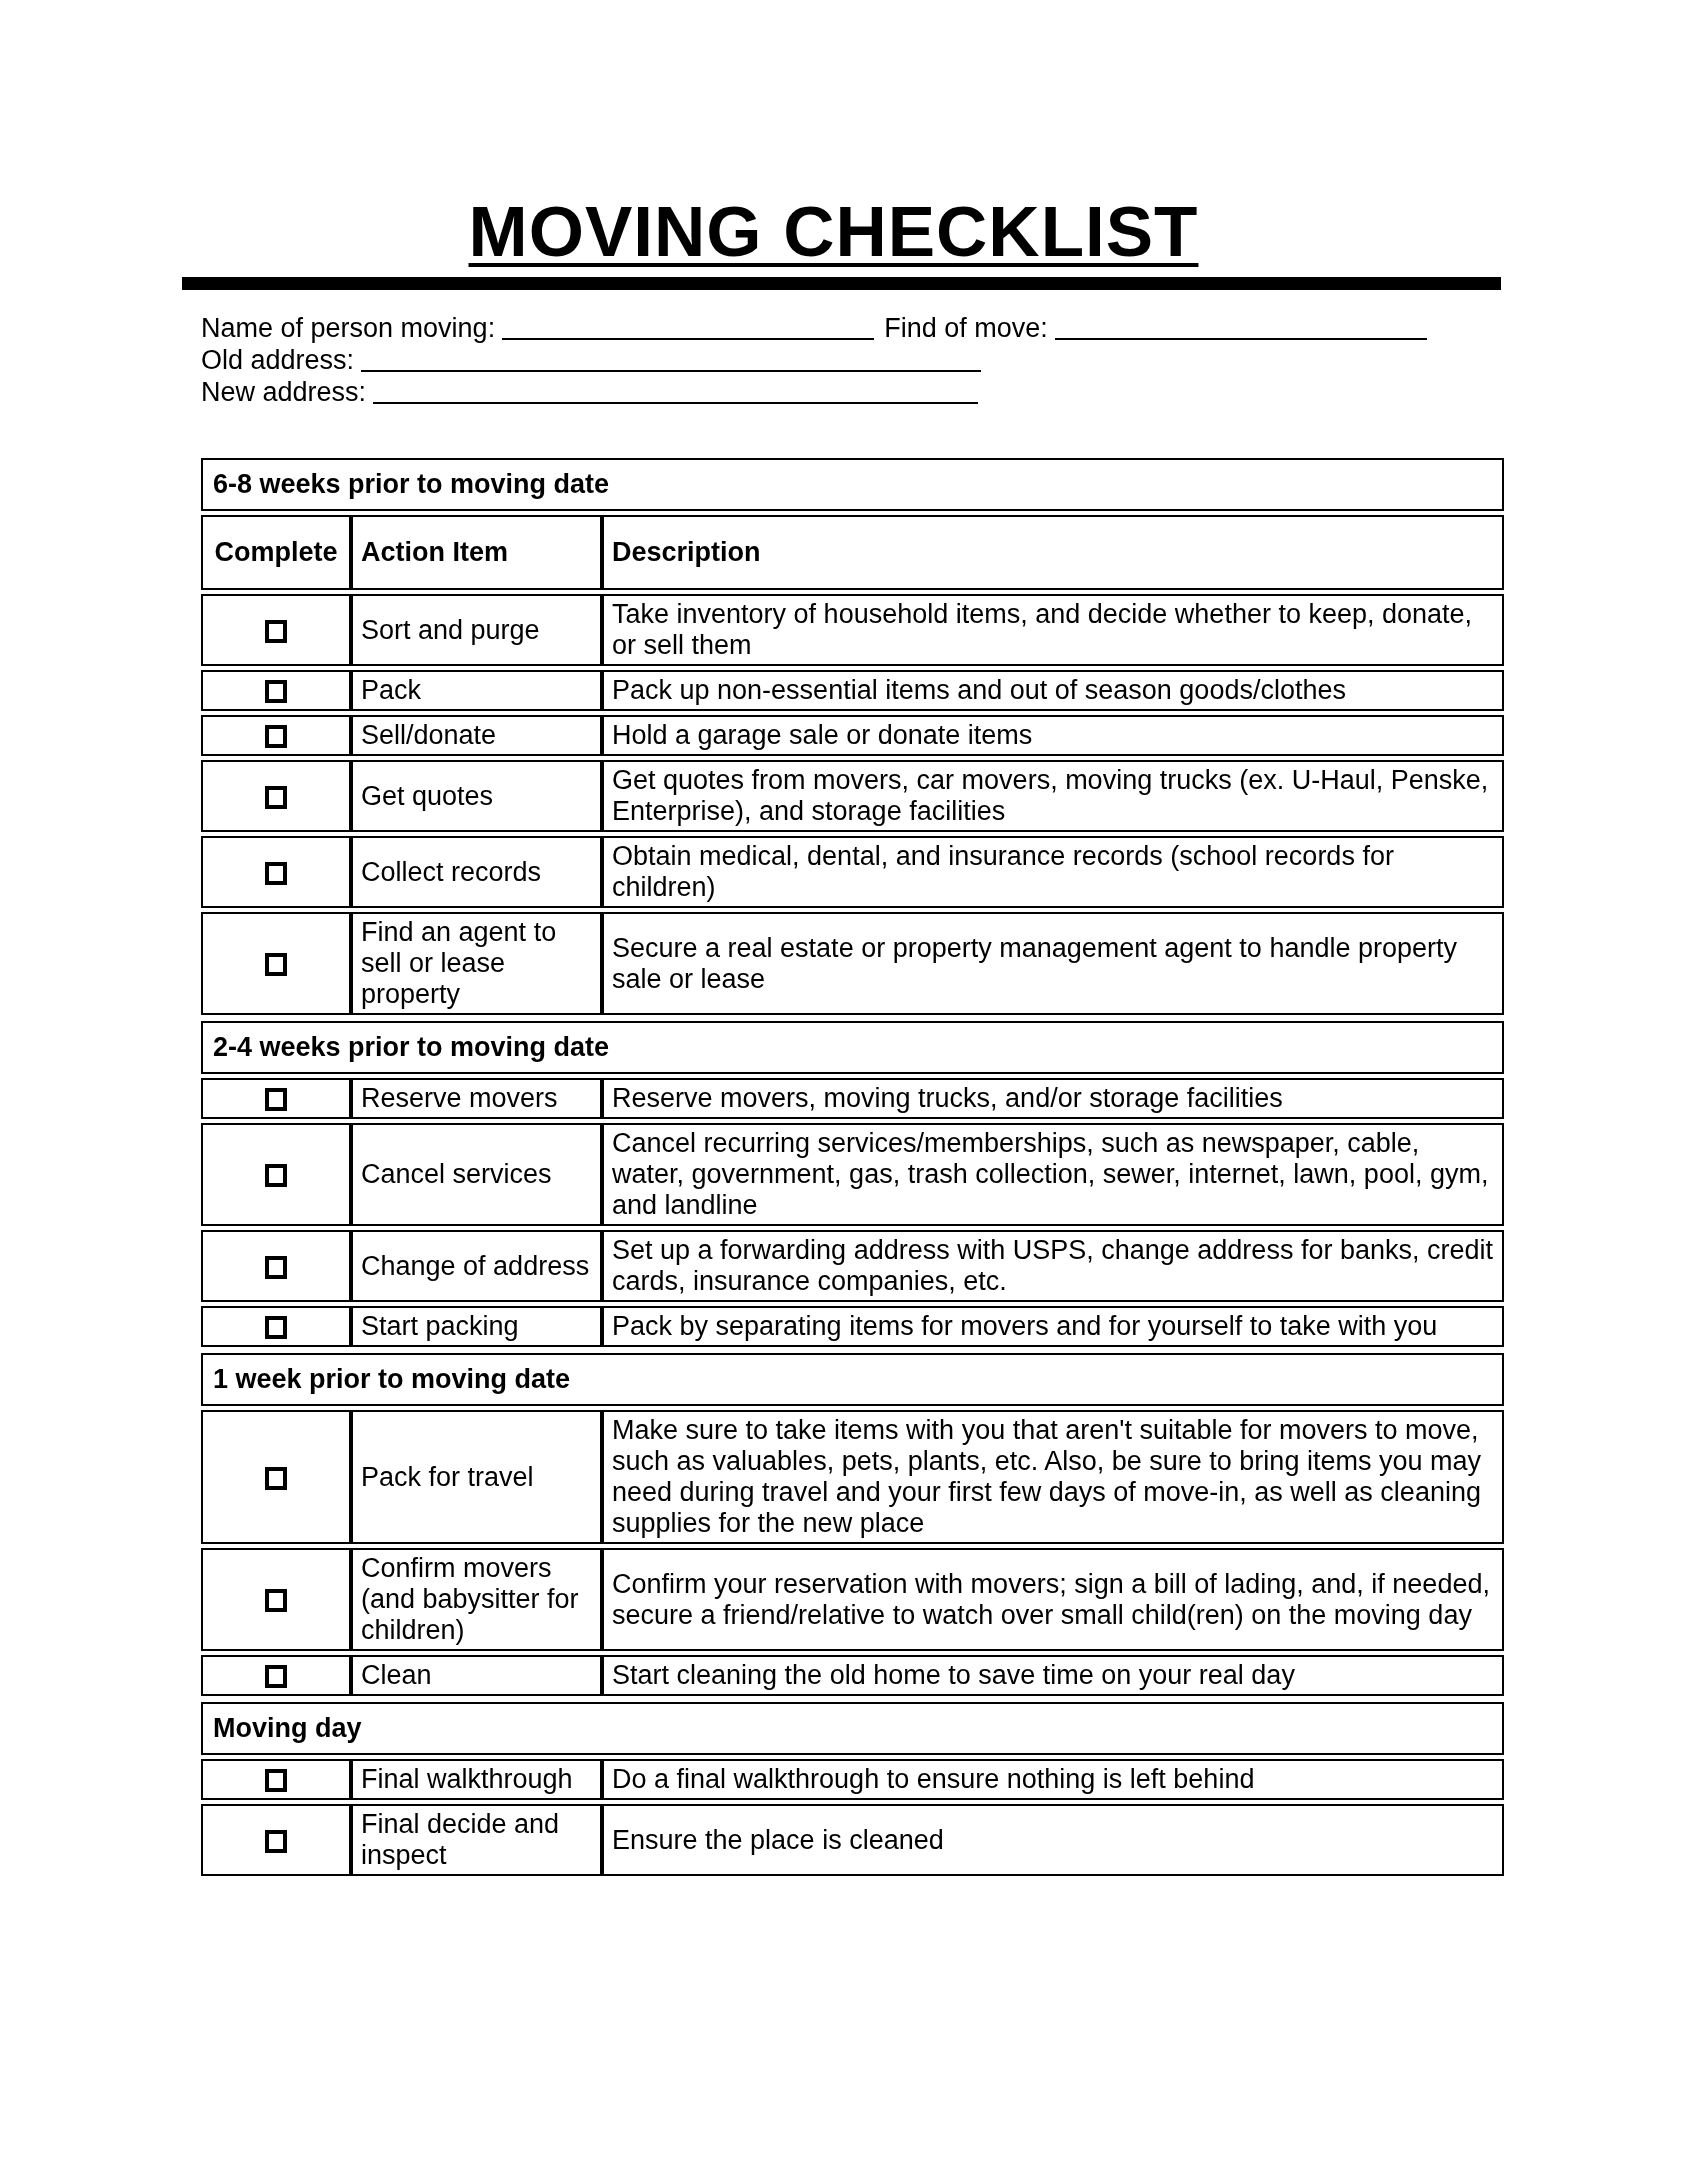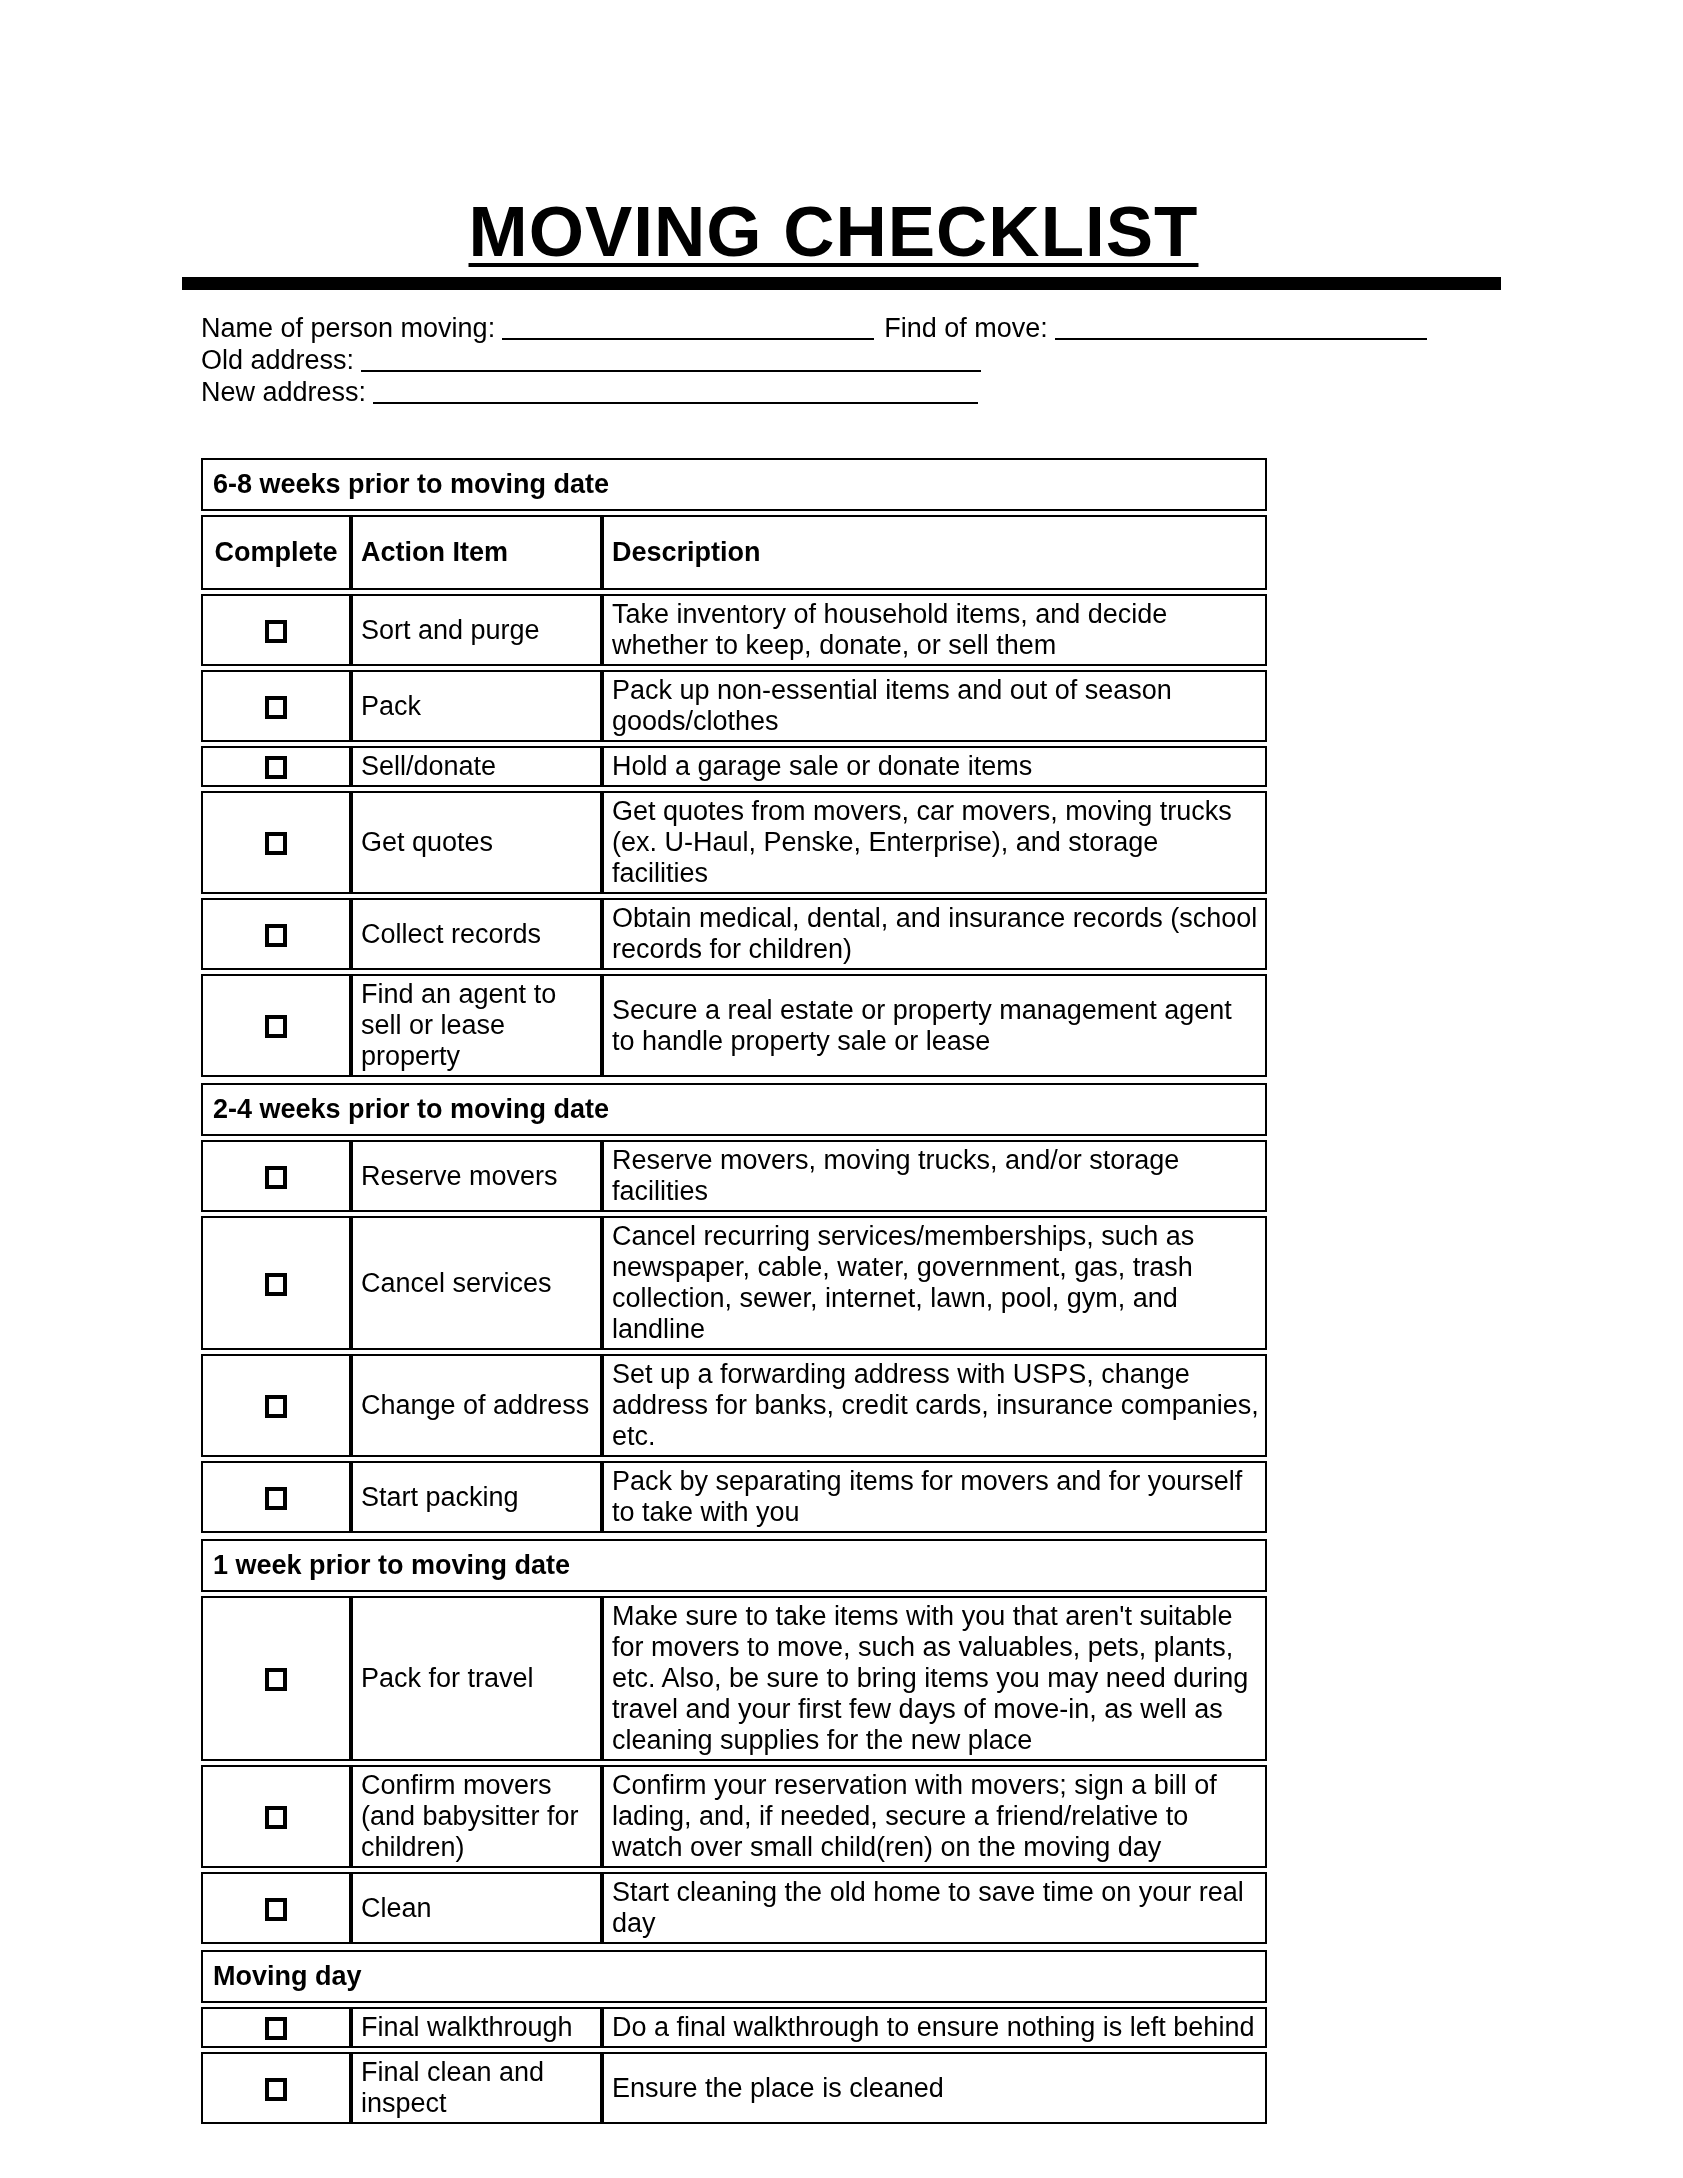--- a/index.html
+++ b/index.html
@@ -51,21 +51,21 @@
   .blank-old  { width:620px; }
   .blank-new  { width:605px; }
   .date-label { margin-left:10px; }
 
   
   .checklist { margin:46px 0 0 201px; width:1277px; }
   table.section-table {
     border-collapse:separate;
     border-spacing:0 4px;
     table-layout:fixed;
-    width:1066px;
+    width:1303px;
   }
   table.section-table + table.section-table { margin-top:-2px; }
   col.col-complete { width:150px; }
   col.col-action   { width:251px; }
   col.col-desc     { width:auto; }
   td {
     border:2px solid #000;
     font-size:27px;
     line-height:31px;
     vertical-align:middle;
@@ -227,21 +227,21 @@
           <tr>
             <td colspan="3" class="sec-cell">Moving day</td>
           </tr>
           <tr>
             <td class="cell-complete"><span class="checkbox"></span></td>
             <td class="cell-action">Final walkthrough</td>
             <td class="cell-desc">Do a final walkthrough to ensure nothing is left behind</td>
           </tr>
           <tr>
             <td class="cell-complete"><span class="checkbox"></span></td>
-            <td class="cell-action">Final clean and inspect</td>
+            <td class="cell-action">Final decide and inspect</td>
             <td class="cell-desc">Ensure the place is cleaned</td>
           </tr>
         </tbody>
       </table>
     </div>
 
 </div>
 
 
 </body></html>

